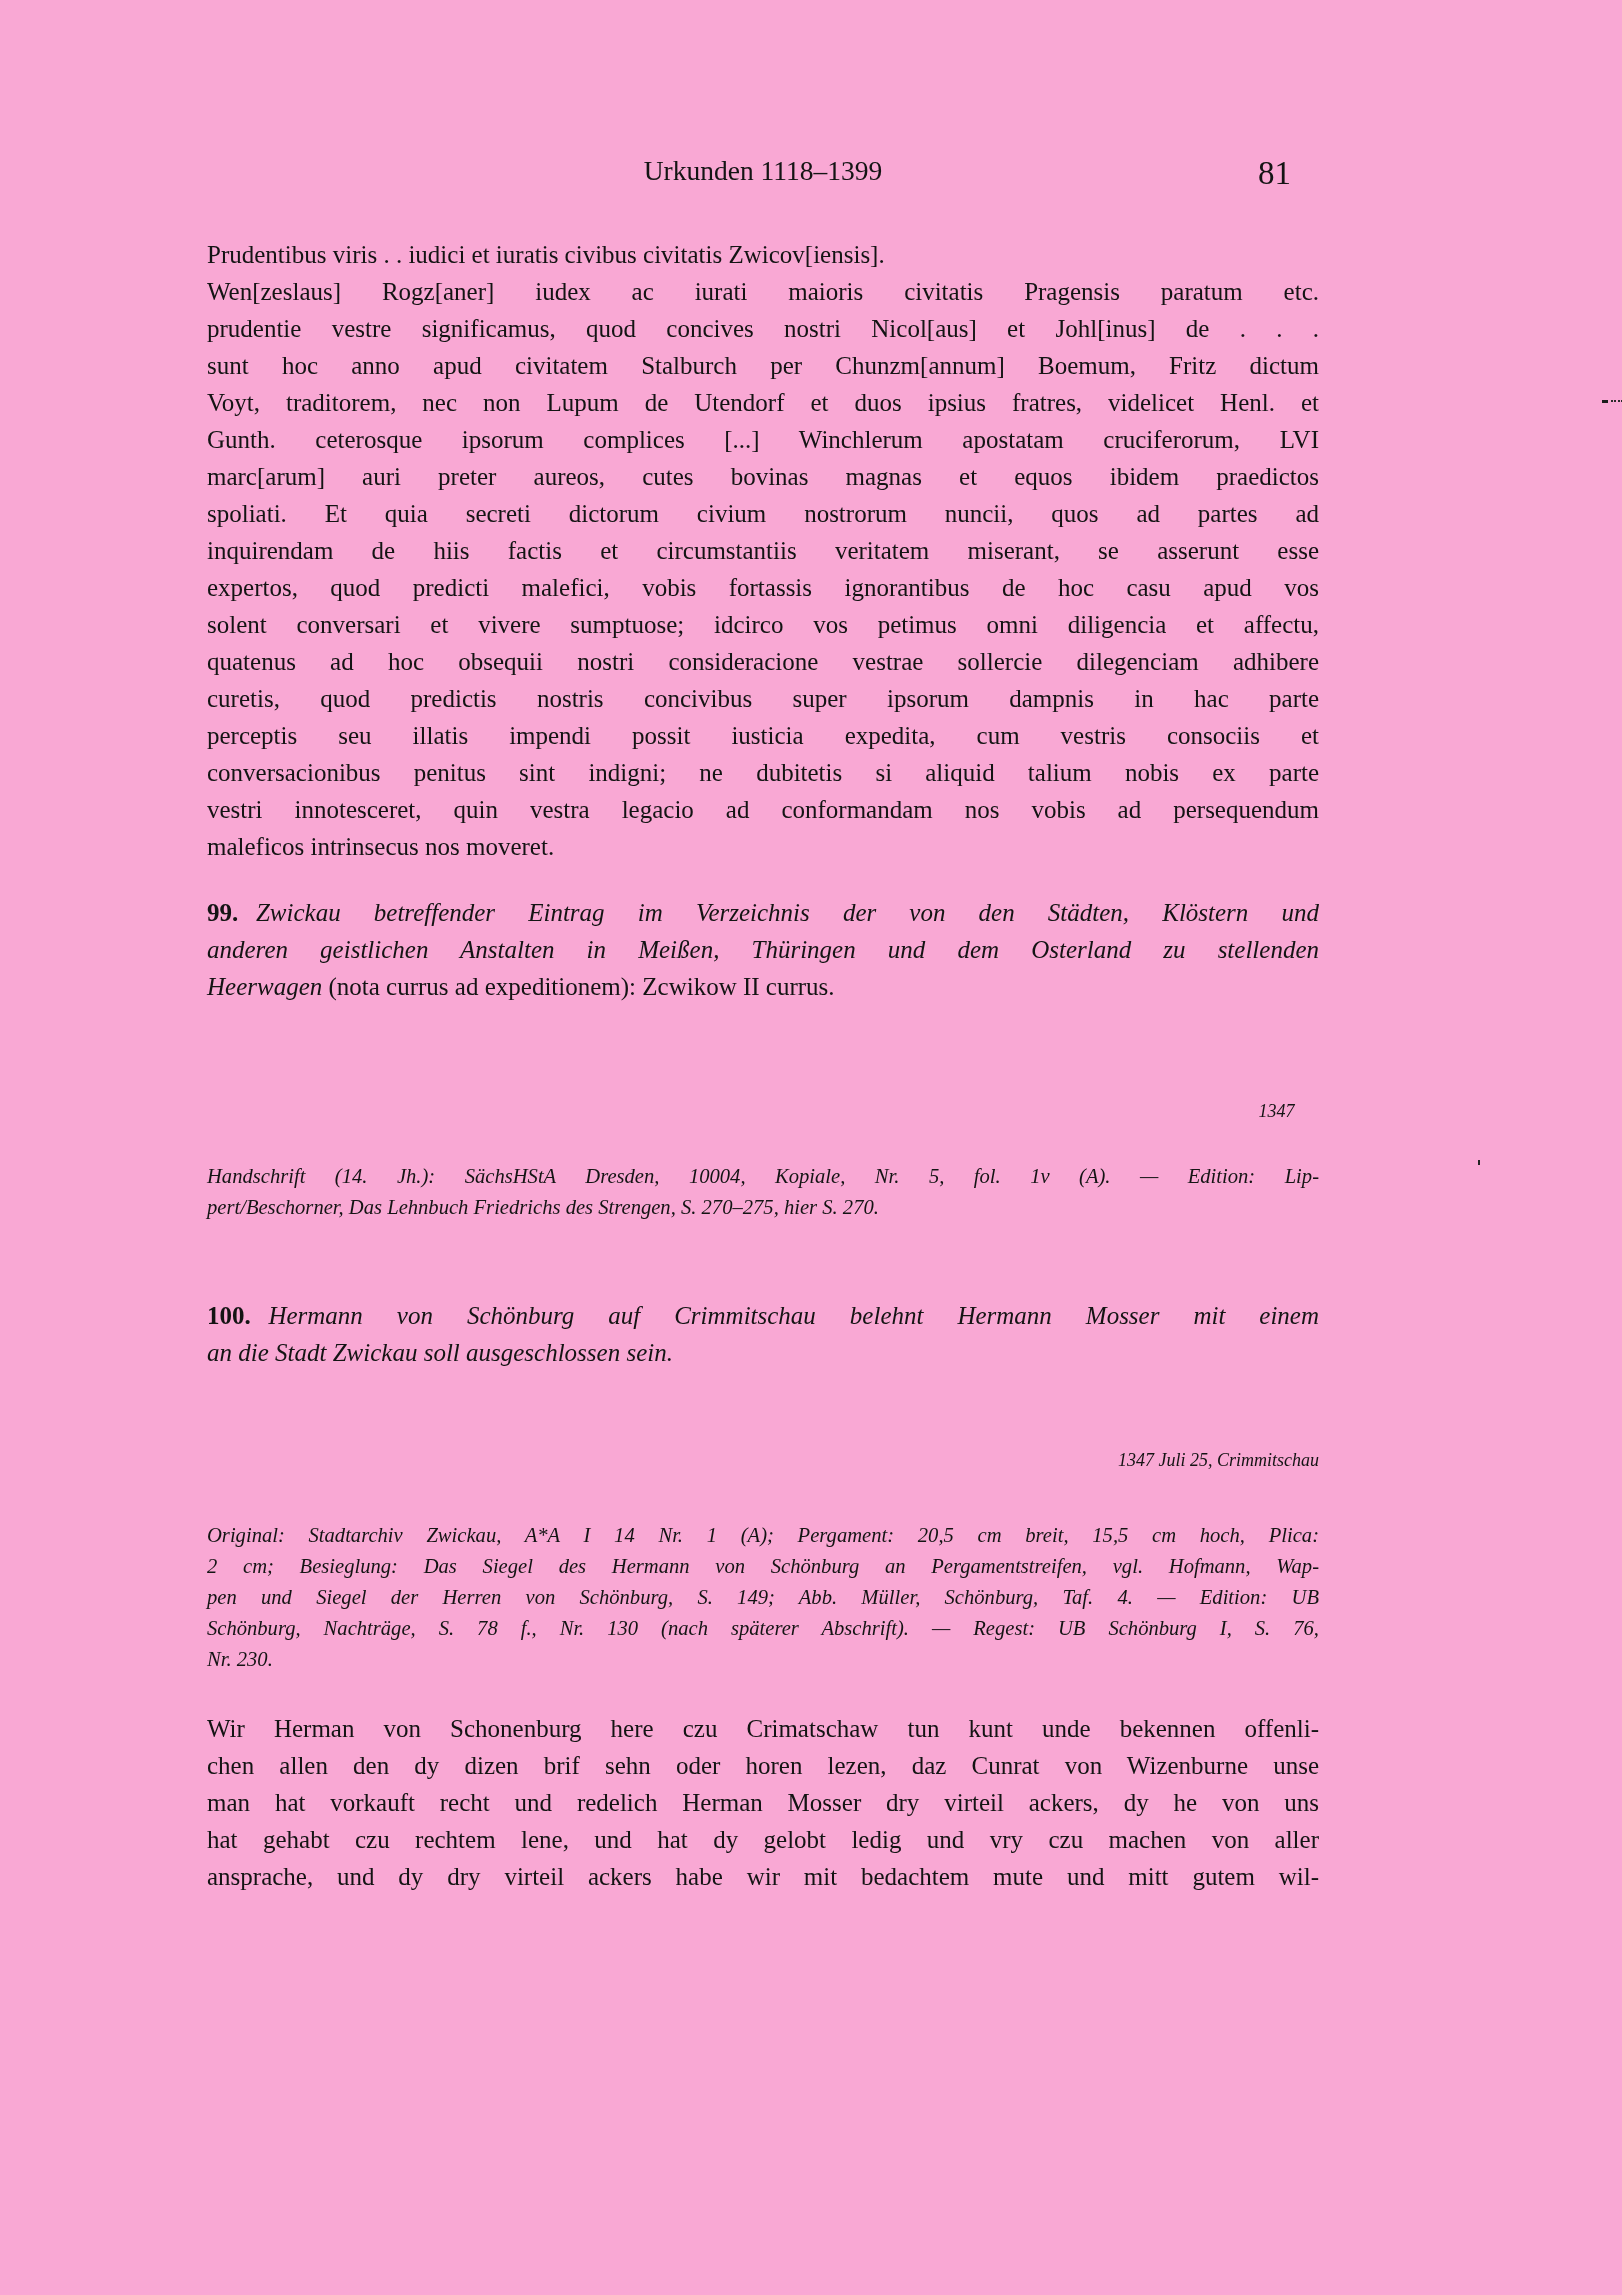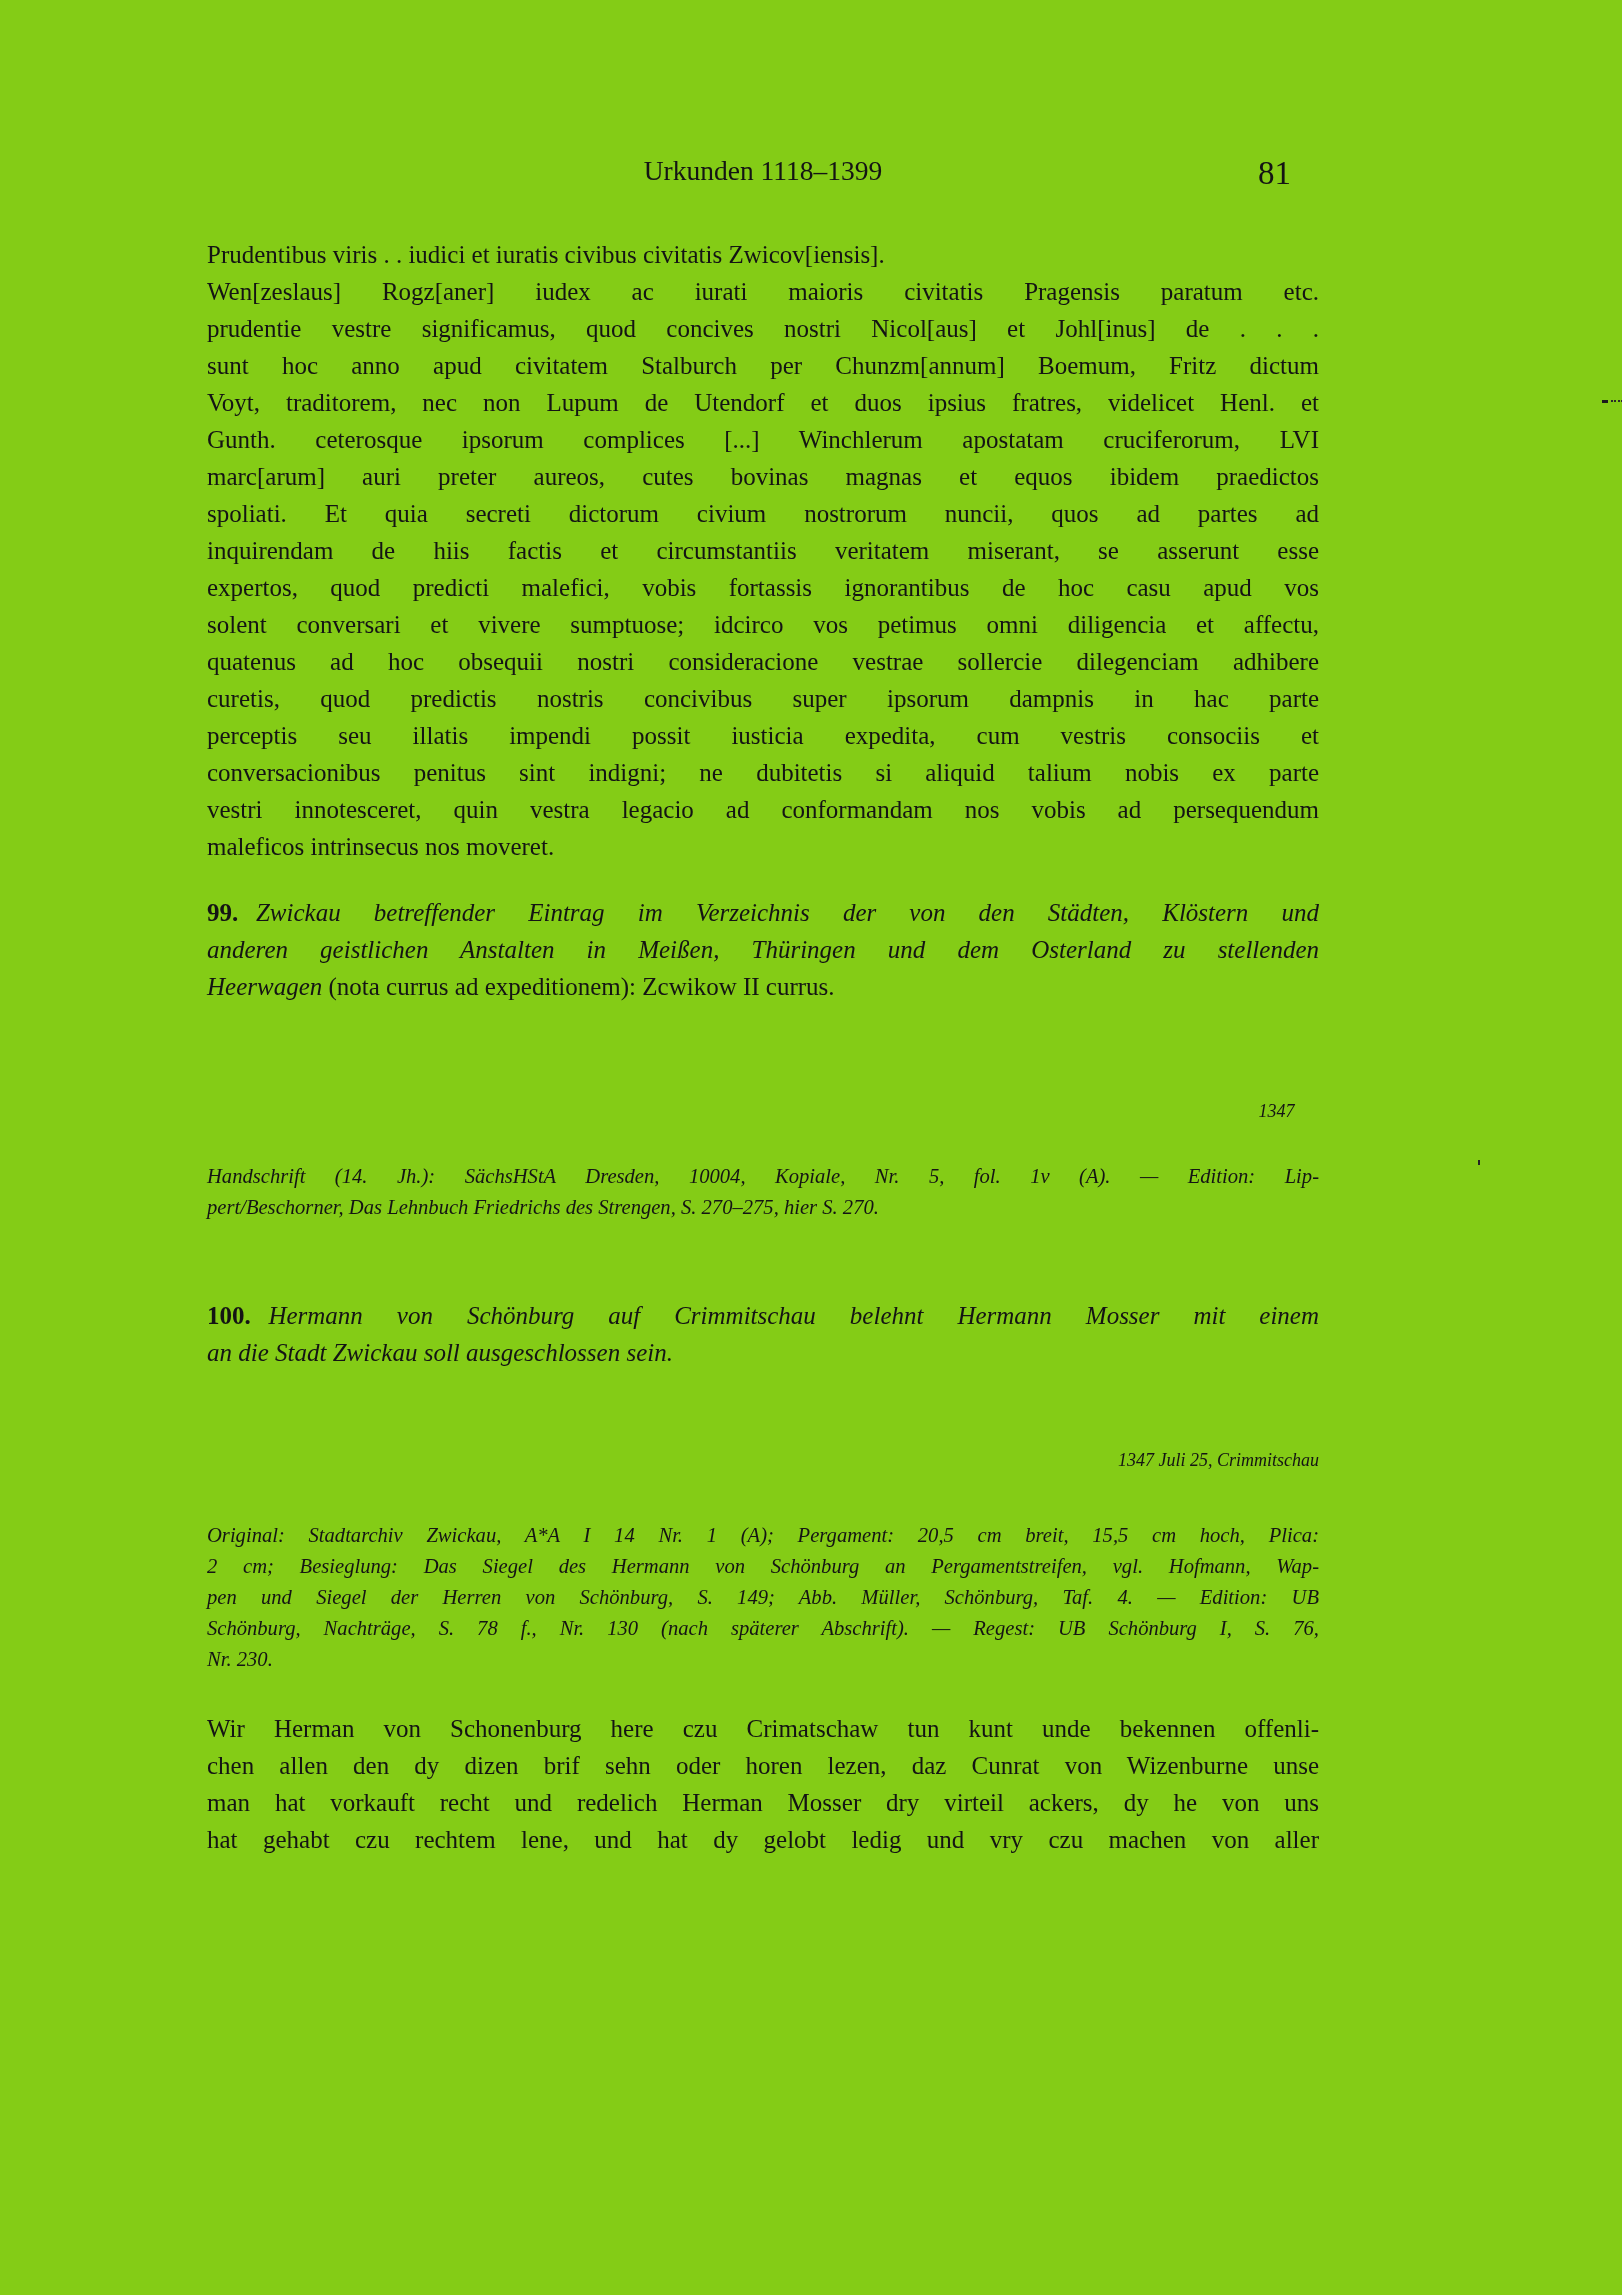--- a/index.html
+++ b/index.html
@@ -1,19 +1,19 @@
 <!DOCTYPE html>
 <html style="font-size:7.9px"><head>
 <meta charset="utf-8">
 <style>
   html,body { margin:0; padding:0; background:#e8e8e4; }
   .page {
     position:relative;
     width:1623px; height:2295px;
-    background:#84cc16;
+    background:#f9a8d4;
     font-family:"Liberation Serif","DejaVu Serif",serif;
     color:#141414;
     overflow:hidden;
   }
   .textcol { position:absolute; left:207px; top:0; width:1112px; height:100%; }
   .block { position:absolute; left:0; right:0; }
 
   .ln { font-size:25px; line-height:37px; }
   .j  { text-align:justify; text-align-last:justify; }
   .it { font-style:italic; }
@@ -90,20 +90,21 @@
       <div class="ln j it">pen und Siegel der Herren von Schönburg, S. 149; Abb. Müller, Schönburg, Taf. 4. — Edition: UB</div>
       <div class="ln j it">Schönburg, Nachträge, S. 78 f., Nr. 130 (nach späterer Abschrift). — Regest: UB Schönburg I, S. 76,</div>
       <div class="ln it">Nr. 230.</div>
     </div>
 
     <div class="block regest" style="top:1710px">
       <div class="ln j">Wir Herman von Schonenburg here czu Crimatschaw tun kunt unde bekennen offenli-</div>
       <div class="ln j">chen allen den dy dizen brif sehn oder horen lezen, daz Cunrat von Wizenburne unse</div>
       <div class="ln j">man hat vorkauft recht und redelich Herman Mosser dry virteil ackers, dy he von uns</div>
       <div class="ln j">hat gehabt czu rechtem lene, und hat dy gelobt ledig und vry czu machen von aller</div>
+      <div class="ln j">ansprache, und dy dry virteil ackers habe wir mit bedachtem mute und mitt gutem wil-</div>
     </div>
 
   </div>
 
   <div class="artifact-dash"></div>
   <div class="artifact-dots"></div>
   <div class="artifact-speck"></div>
 </div>
 
 

